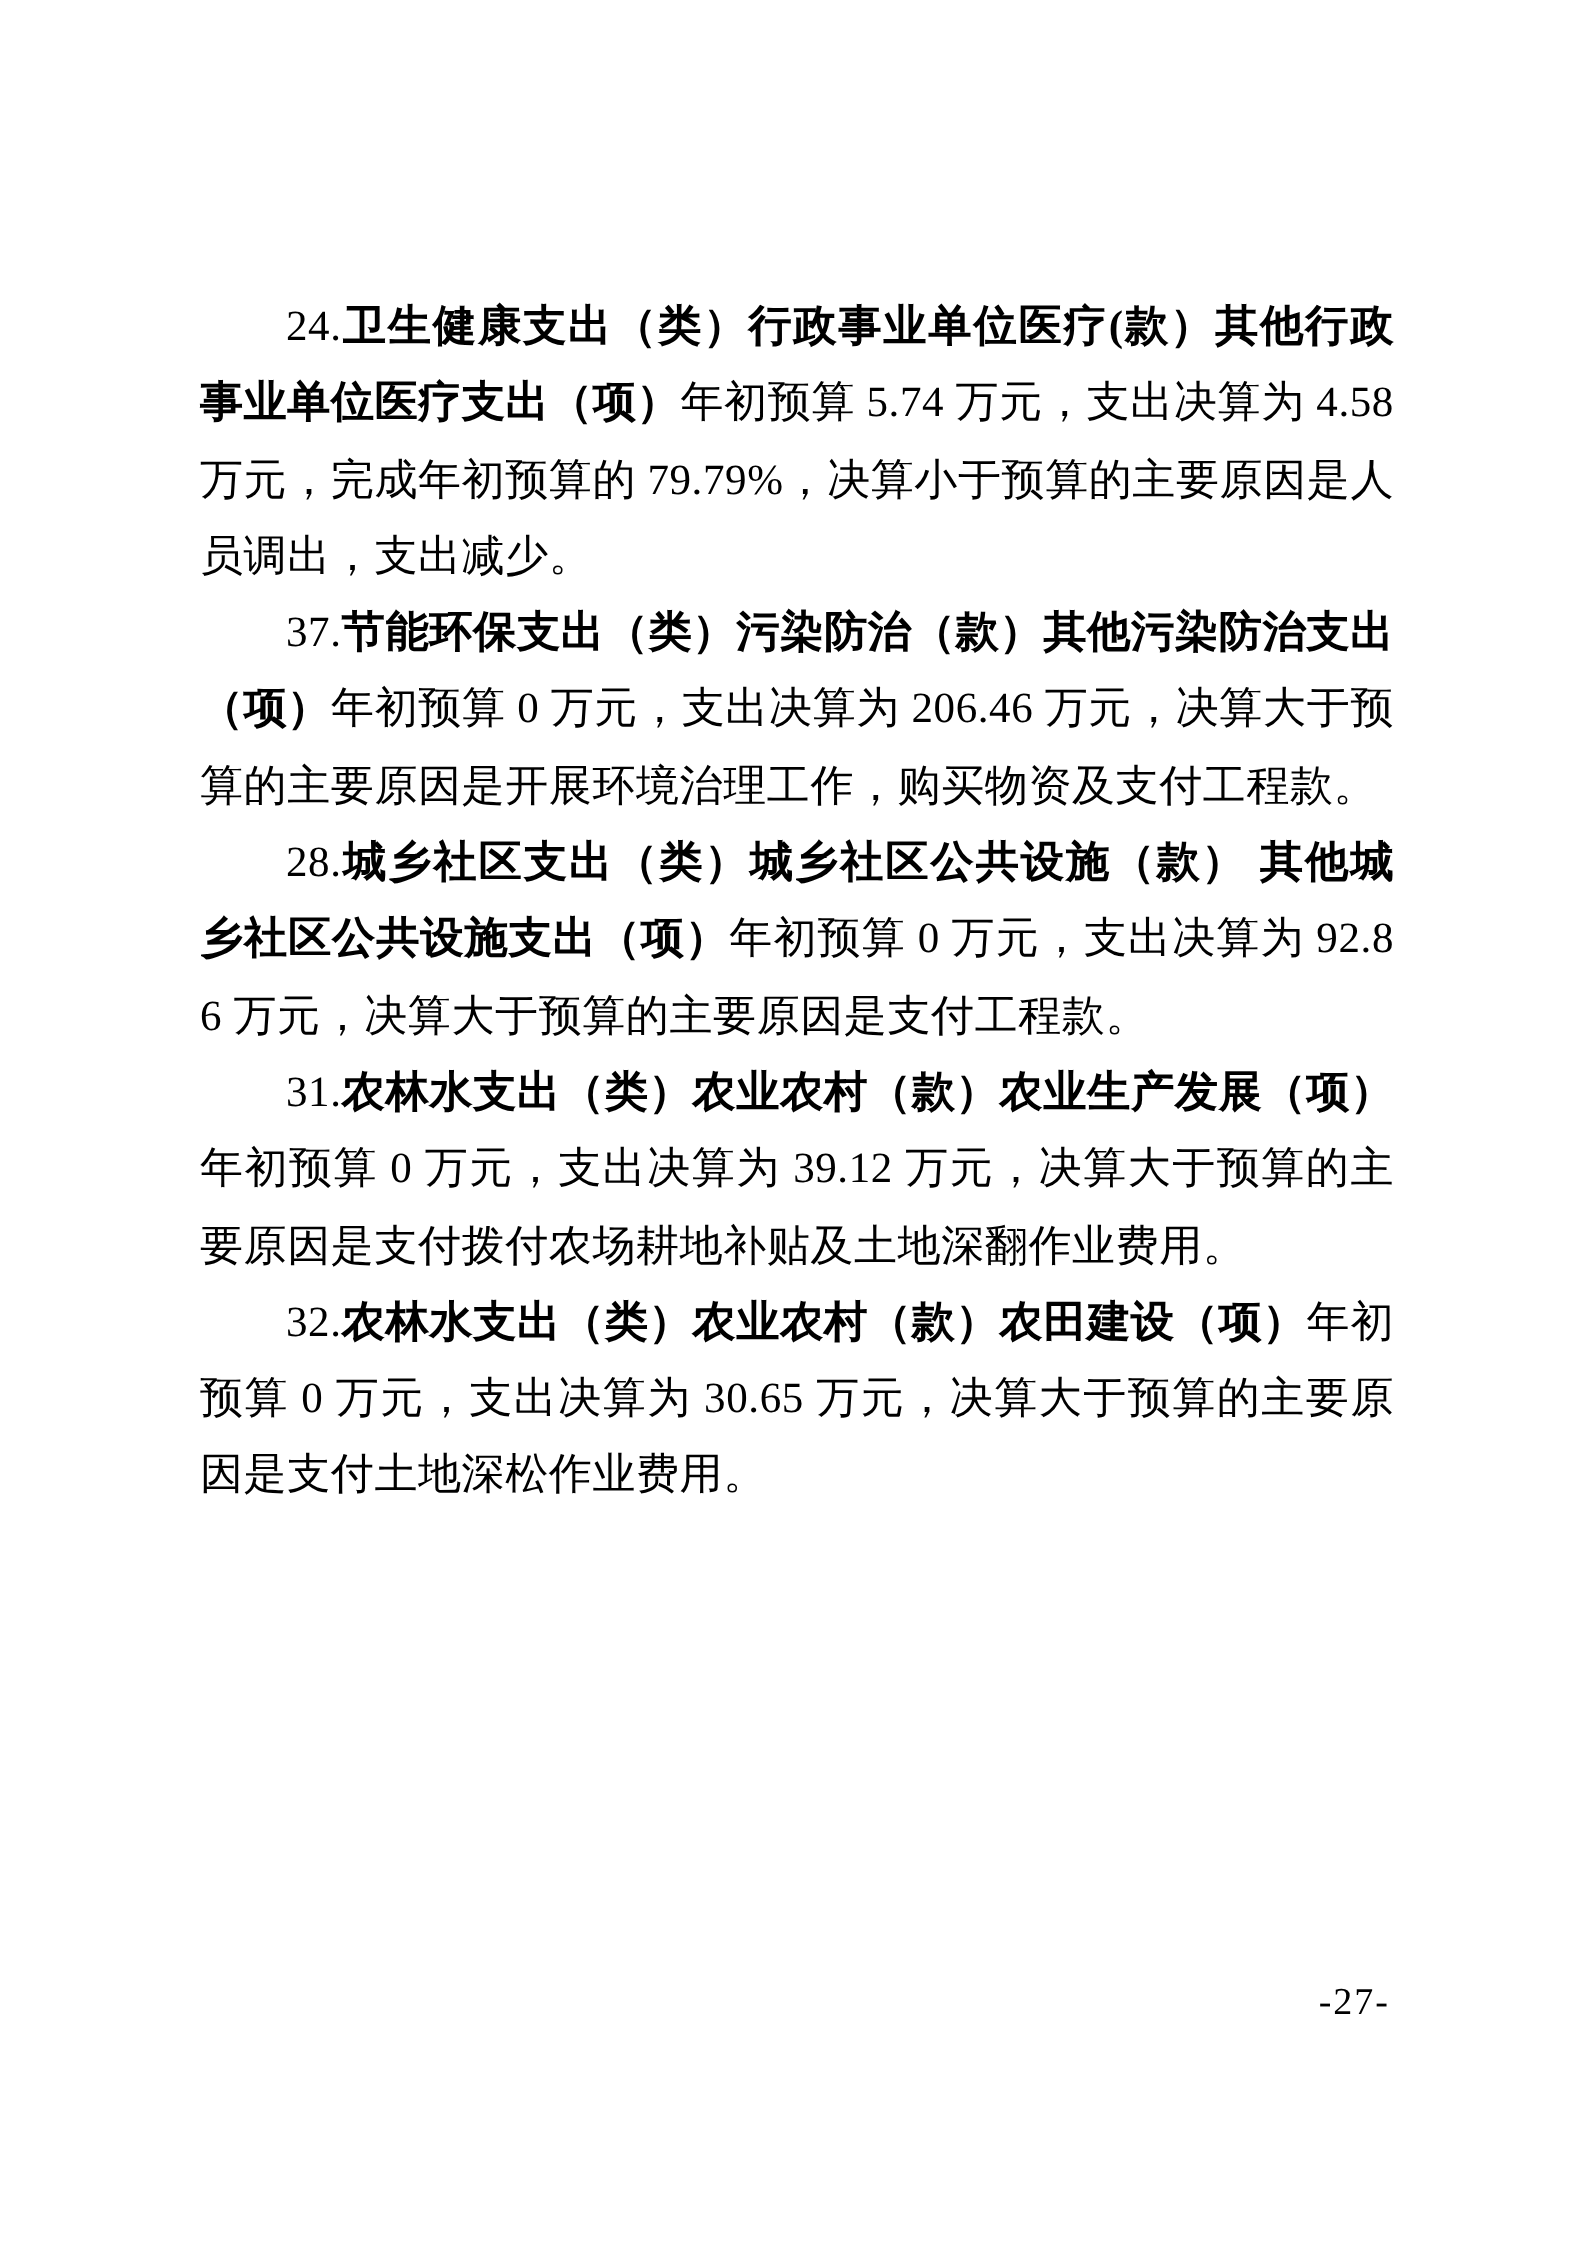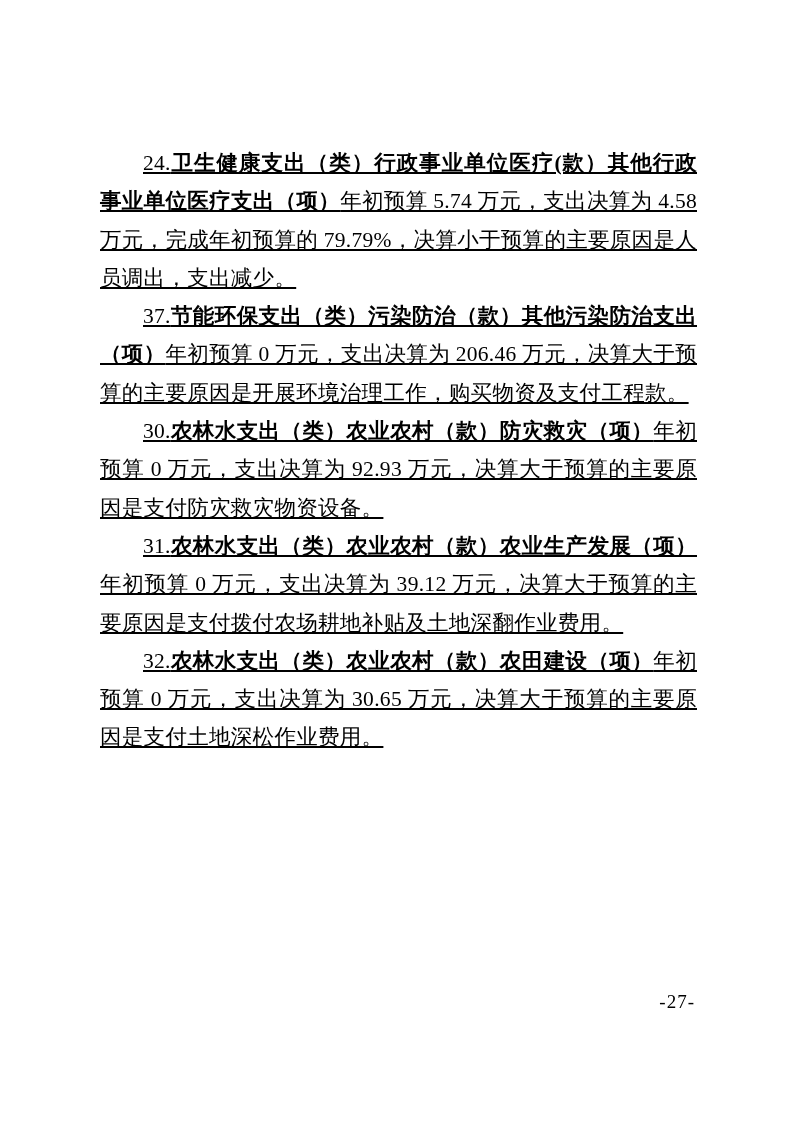--- a/index.html
+++ b/index.html
@@ -30,21 +30,20 @@
   }
   .para {
     margin: 0;
     font-size: 21.5px;
     line-height: 38.3px;
     text-align: justify;
     text-justify: inter-ideograph;
     text-indent: 43px;
     letter-spacing: 0.3px;
     word-break: break-all;
-    text-decoration: underline;
   }
   .para .num {
     font-weight: normal;
     font-family: "Liberation Serif", serif;
   }
   .para .bold {
     font-weight: bold;
   }
   .para .body {
     font-weight: normal;
@@ -62,23 +61,23 @@
 </head>
 <body>
 
 <div class="page">
   <div class="content">
 
     <p class="para"><span class="num">24.</span><span class="bold">卫生健康支出（类）行政事业单位医疗(款）其他行政事业单位医疗支出（项）</span><span class="body">年初预算 5.74 万元，支出决算为 4.58 万元，完成年初预算的 79.79%，决算小于预算的主要原因是人员调出，支出减少。</span></p>
 
     <p class="para"><span class="num">37.</span><span class="bold">节能环保支出（类）污染防治（款）其他污染防治支出（项）</span><span class="body">年初预算 0 万元，支出决算为 206.46 万元，决算大于预算的主要原因是开展环境治理工作，购买物资及支付工程款。</span></p>
 
+    <p class="para"><span class="num">28.</span><span class="bold">城乡社区支出（类）城乡社区公共设施（款） 其他城乡社区公共设施支出（项）</span><span class="body">年初预算 0 万元，支出决算为 92.86 万元，决算大于预算的主要原因是支付工程款。</span></p>
 
 
-    <p class="para"><span class="num">30.</span><span class="bold">农林水支出（类）农业农村（款）防灾救灾（项）</span><span class="body">年初预算 0 万元，支出决算为 92.93 万元，决算大于预算的主要原因是支付防灾救灾物资设备。</span></p>
 
     <p class="para"><span class="num">31.</span><span class="bold">农林水支出（类）农业农村（款）农业生产发展（项）</span><span class="body">年初预算 0 万元，支出决算为 39.12 万元，决算大于预算的主要原因是支付拨付农场耕地补贴及土地深翻作业费用。</span></p>
 
     <p class="para"><span class="num">32.</span><span class="bold">农林水支出（类）农业农村（款）农田建设（项）</span><span class="body">年初预算 0 万元，支出决算为 30.65 万元，决算大于预算的主要原因是支付土地深松作业费用。</span></p>
 
   </div>
 
   <div class="page-number">-27-</div>
 </div>
 

